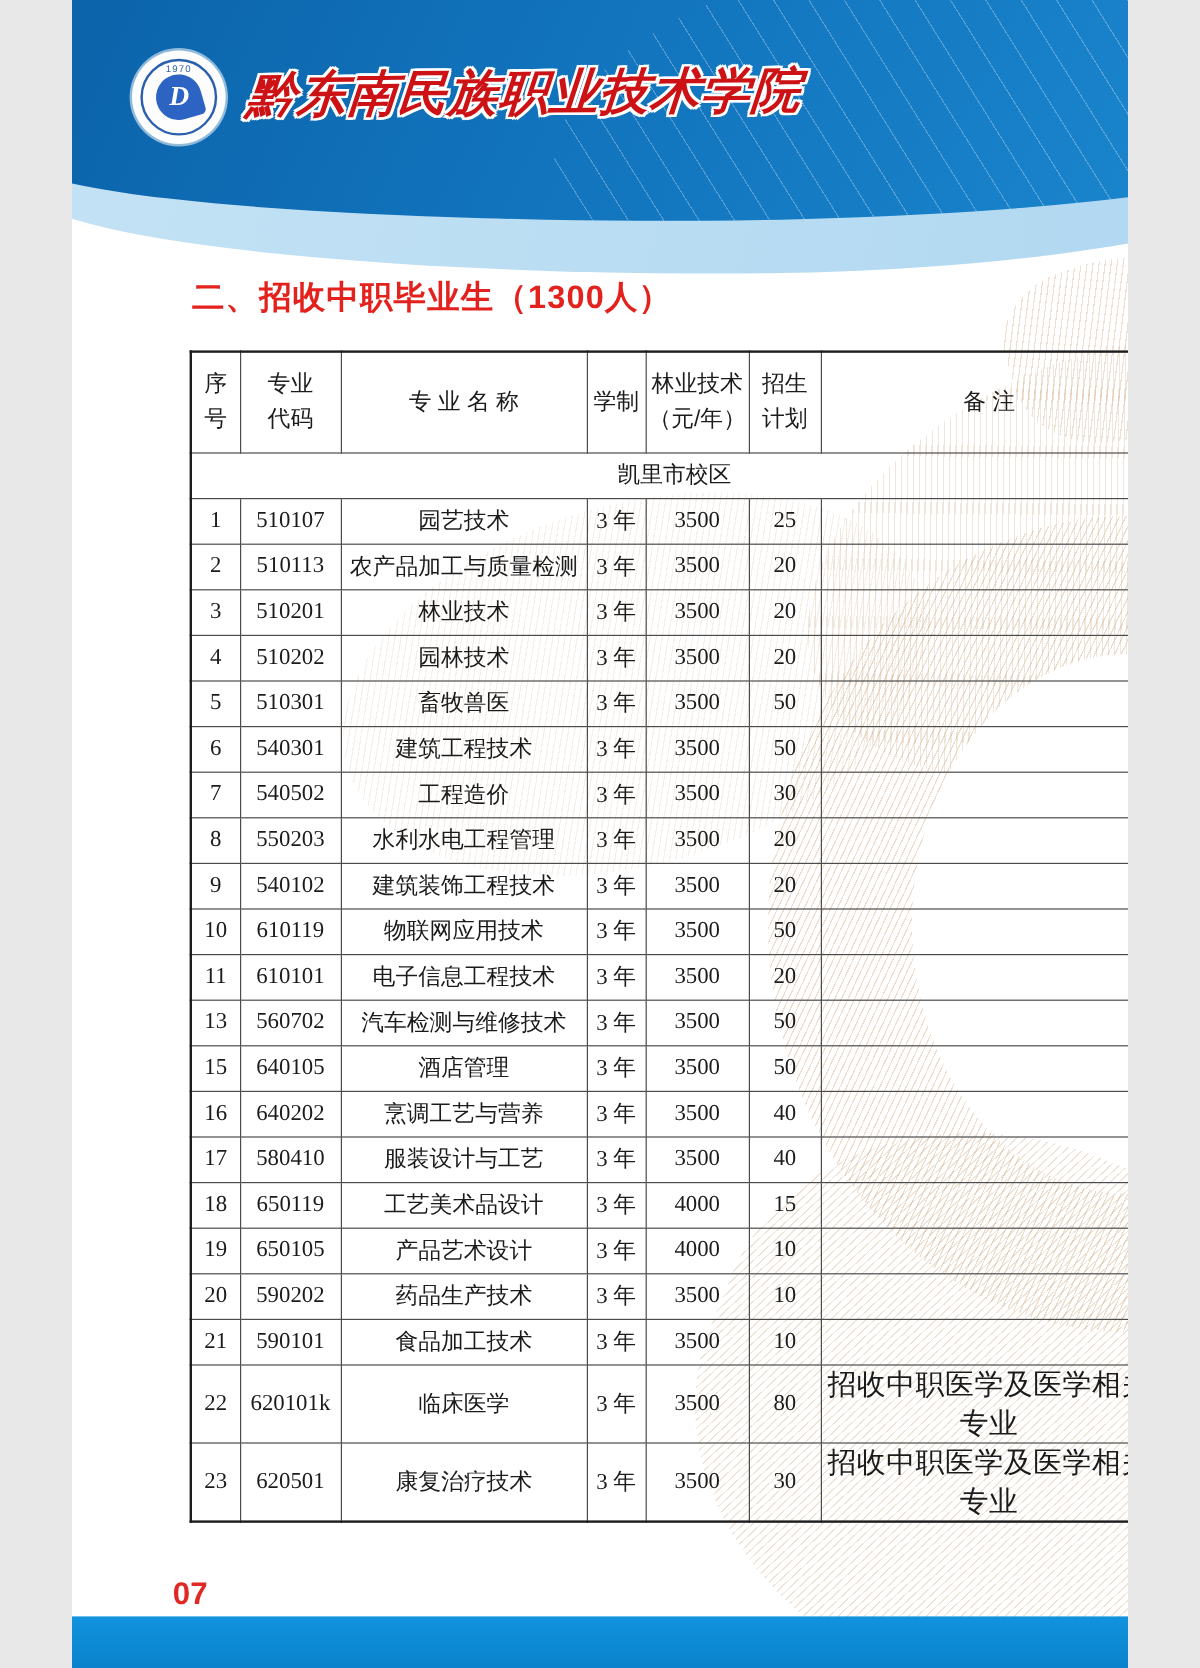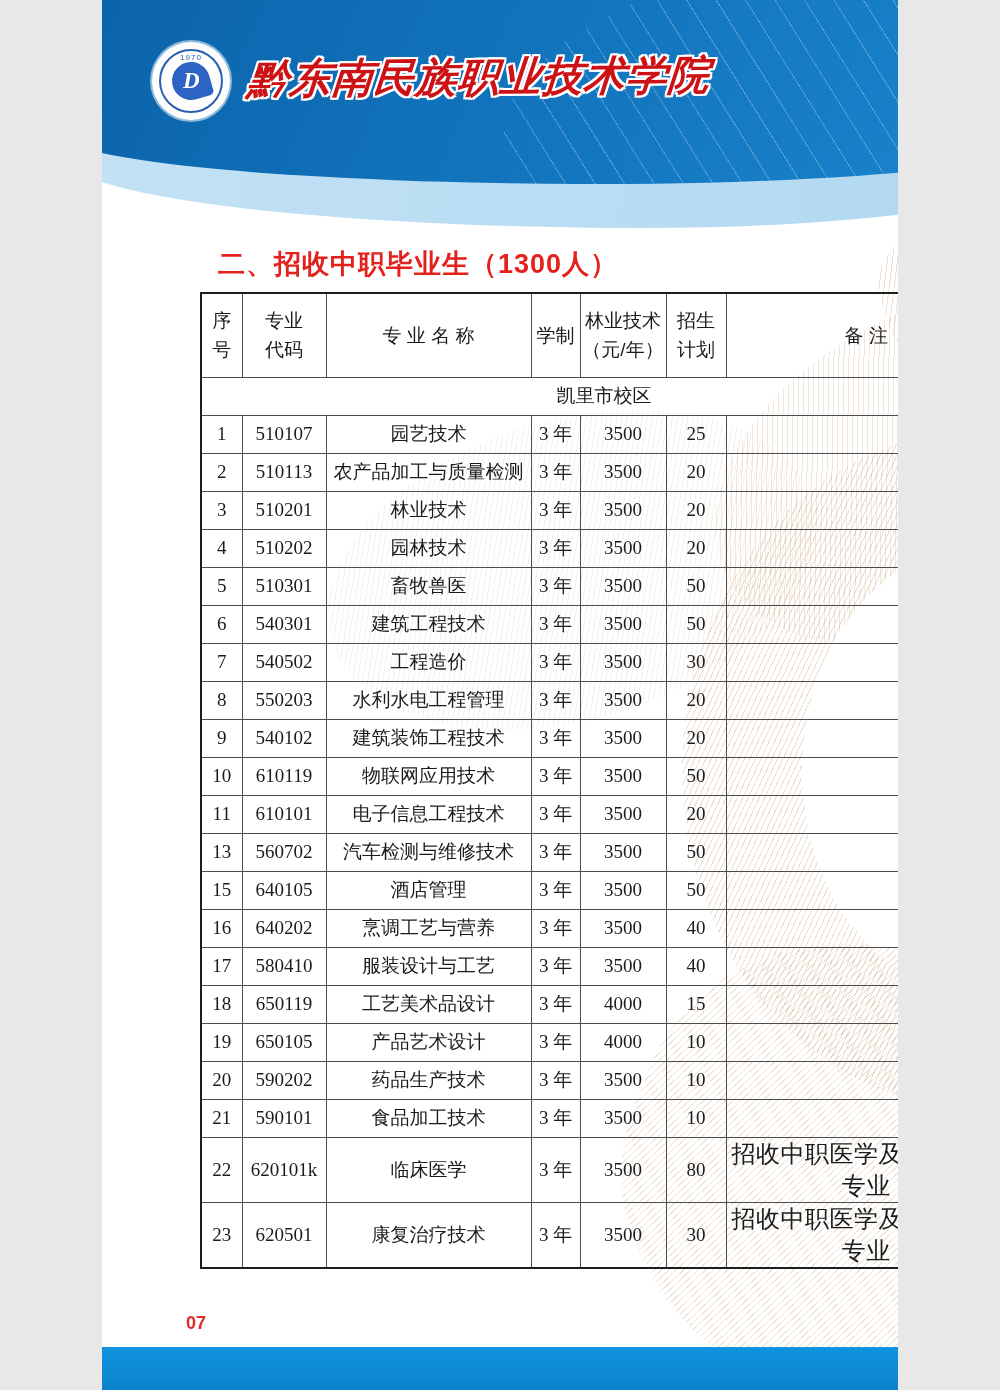--- a/index.html
+++ b/index.html
@@ -1,18 +1,18 @@
 <!DOCTYPE html>
 <html><head>
 <meta charset="utf-8">
 <style>
   * { box-sizing: border-box; }
   html,body { margin:0; padding:0; background:#e8e8e8; }
   .page {
-    position:relative; width:796px; height:1390px; margin:0 auto;
+    position:relative; width:880px; height:1390px; margin:0 auto;
     background:#ffffff; overflow:hidden;
     font-family:"Liberation Sans","DejaVu Sans",sans-serif;
   }
 
   
   .wm {
     position:absolute; z-index:0;
     background:repeating-linear-gradient(115deg,
       rgba(205,166,128,0.38) 0 1px, rgba(255,255,255,0) 1px 5px);
   }
@@ -78,21 +78,21 @@
     font-size:41px; font-weight:bold; font-style:italic;
     color:#cd1215; letter-spacing:1px; white-space:nowrap;
     transform:skewX(-5deg) rotate(-0.5deg);
     text-shadow:-2px -2px 0 #fff, 2px -2px 0 #fff, -2px 2px 0 #fff,
                  2px 2px 0 #fff, 0 2px 0 #fff, 0 -2px 0 #fff,
                  2px 0 0 #fff, -2px 0 0 #fff;
   }
 
   
   .section-title {
-    position:absolute; left:100px; top:230px; margin:16px; z-index:1;
+    position:absolute; left:100px; top:230px; margin:0; z-index:1;
     font-size:27px; font-weight:bold; color:#e3211d; letter-spacing:1px;
     white-space:nowrap;
   }
 
   
   .enroll-table {
     position:absolute; left:98px; top:292px; width:806px; z-index:1;
     border-collapse:collapse; table-layout:fixed;
     background:transparent; color:#1b1b1b; text-align:center;
     border:2px solid #1d1d1d;
@@ -112,21 +112,21 @@
   .enroll-table tbody td {
     height:38px; font-size:19px;
     font-family:"Liberation Serif","DejaVu Serif",serif;
   }
   .enroll-table td.cell-remark { font-size:24px; letter-spacing:0.5px;margin-top:28px; }
   .enroll-table tbody tr { background:transparent; }
 
   
   .page-number {
     position:absolute; left:84px; top:1313px; z-index:1;
-    font-size:18px; font-weight:bold; color:#e02824;
+    font-size:26px; font-weight:bold; color:#e02824;
   }
   .footer-bar {
     position:absolute; left:0; top:1347px; width:1000px; height:43px; z-index:2;
     background:linear-gradient(#1193de,#0a82cb);
   }
 </style>
 </head>
 <body>
 
 <div class="page">

